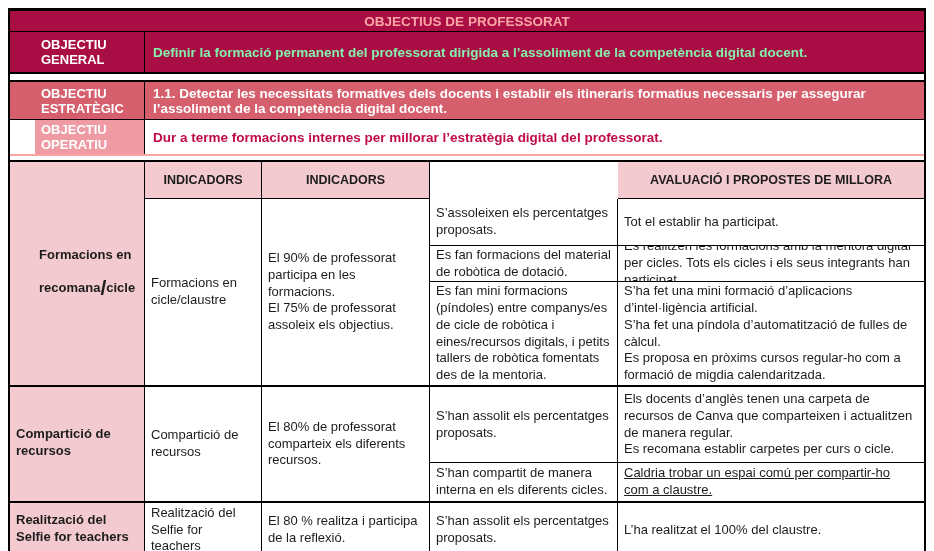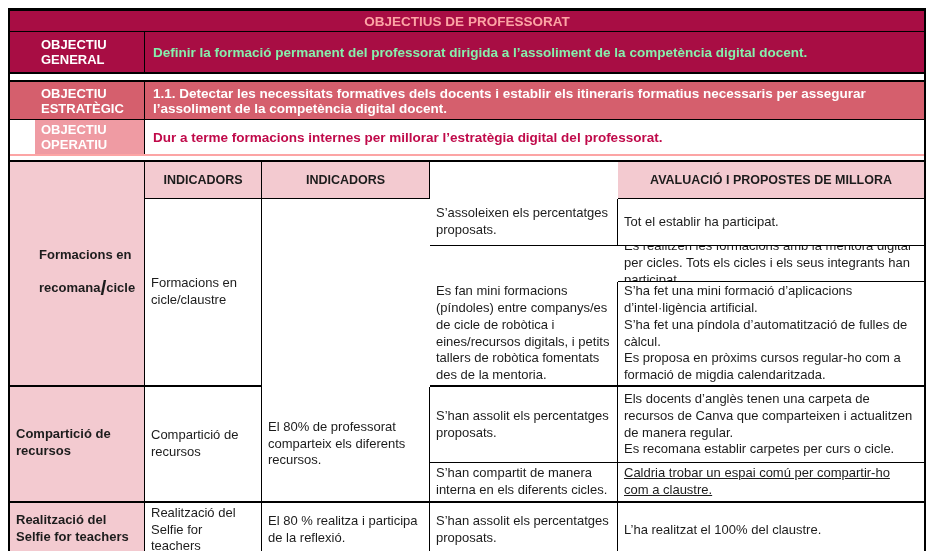--- a/index.html
+++ b/index.html
@@ -151,22 +151,25 @@
 
     <div class="cell rowlabel g-lab1 sec-end">
       <span class="lab-line">Formacions en</span>
       <span class="lab-line"><span>recomana</span><span class="big-slash">/</span><span>cicle</span></span>
     </div>
     <div class="cell hcell g-h2">INDICADORS</div>
     <div class="cell hcell g-h3">INDICADORS</div>
     <div class="cell hcell g-h5 last-col">AVALUACIÓ I PROPOSTES DE MILLORA</div>
 
     <div class="cell g-act1 sec-end">Formacions en cicle/claustre</div>
+    <div class="cell g-ind1 sec-end">El 90% de professorat participa en les formacions.
+El 75% de professorat assoleix els objectius.</div>
     <div class="cell g-cri1a">S’assoleixen els percentatges proposats.</div>
     <div class="cell g-ava1a last-col">Tot el establir ha participat.</div>
+    <div class="cell g-cri1b">Es fan formacions del material de robòtica de dotació.</div>
     <div class="cell g-ava1b last-col">Es realitzen les formacions amb la mentora digital per cicles. Tots els cicles i els seus integrants han participat.</div>
     <div class="cell g-cri1c sec-end">Es fan mini formacions (píndoles) entre companys/es de cicle de robòtica i eines/recursos digitals, i petits tallers de robòtica fomentats des de la mentoria.</div>
     <div class="cell g-ava1c last-col sec-end">S’ha fet una mini formació d’aplicacions d’intel·ligència artificial.
 S’ha fet una píndola d’automatització de fulles de càlcul.
 Es proposa en pròxims cursos regular-ho com a formació de migdia calendaritzada.</div>
 
     <div class="cell rowlabel g-lab2 sec-end">Compartició de recursos</div>
     <div class="cell g-act2 sec-end">Compartició de recursos</div>
     <div class="cell g-ind2 sec-end">El 80% de professorat comparteix els diferents recursos.</div>
     <div class="cell g-cri2a">S’han assolit els percentatges proposats.</div>

